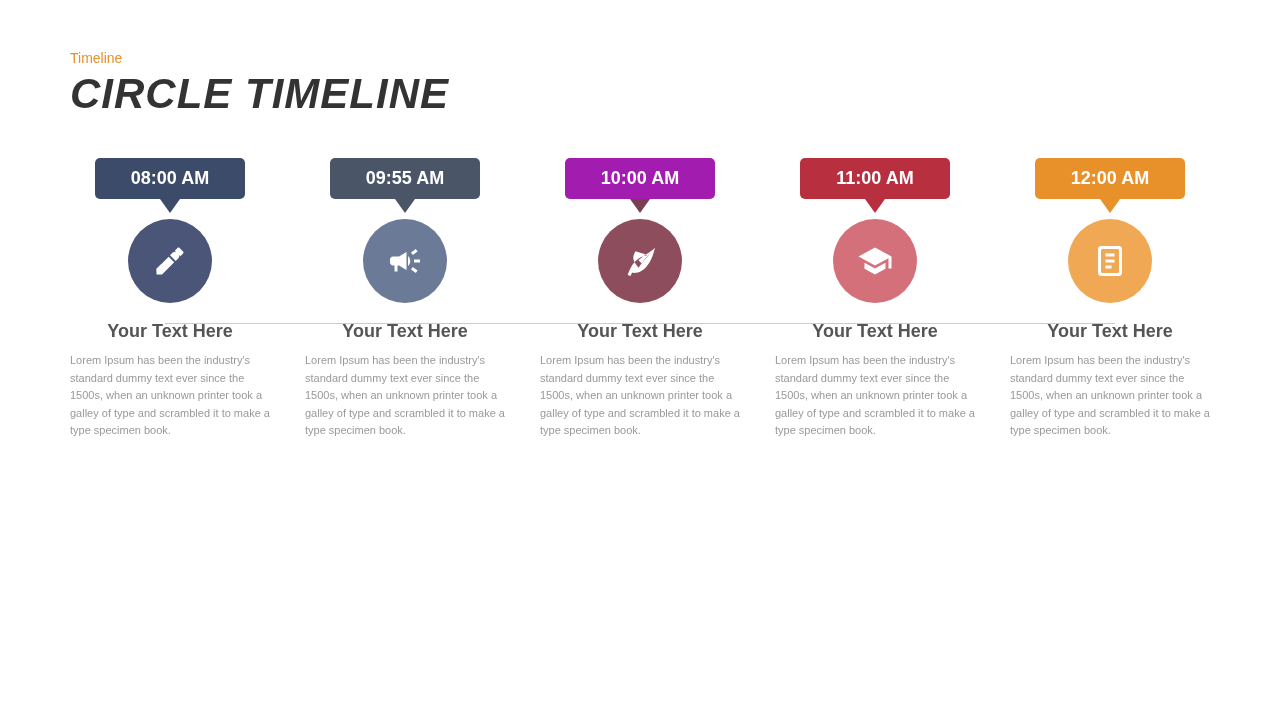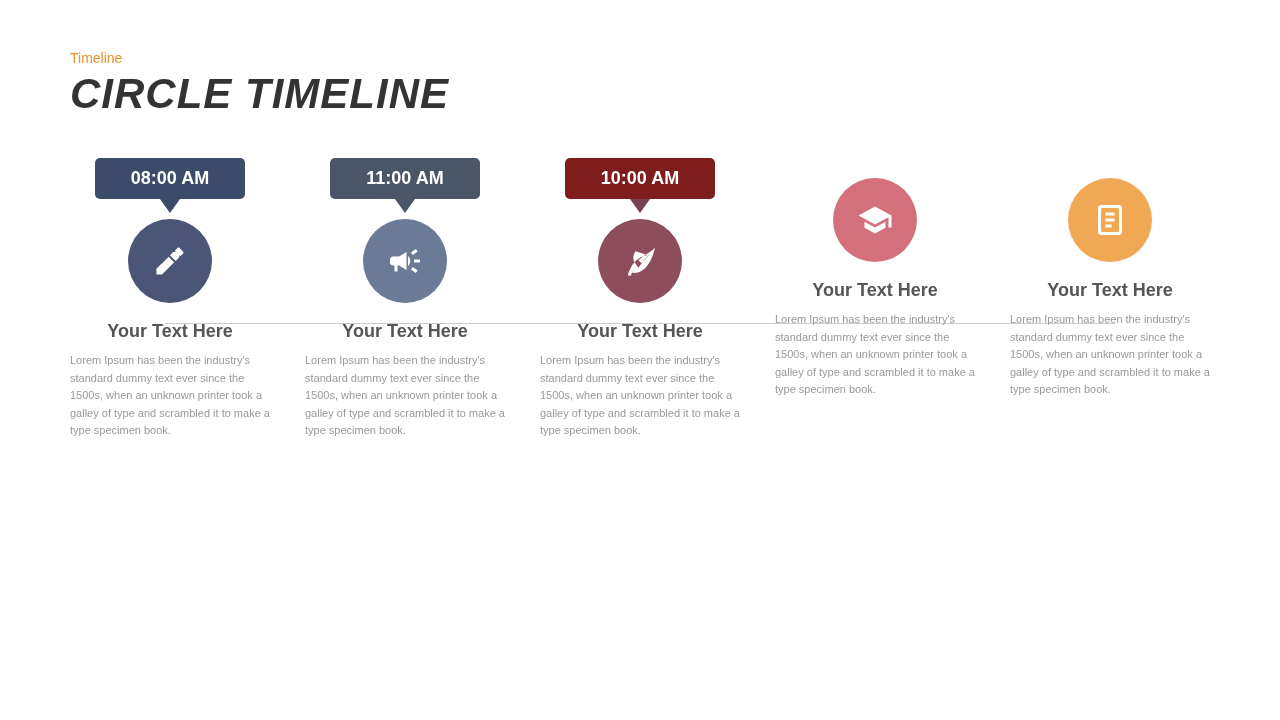--- a/index.html
+++ b/index.html
@@ -81,21 +81,21 @@
       border-width: 14px 10px 0 10px;
       border-style: solid;
       border-color: inherit;
       border-left-color: transparent;
       border-right-color: transparent;
     }
     .bubble-1 { background-color: #3d4b6b; }
     .bubble-1::after { border-top-color: #3d4b6b; border-bottom: none; border-left-color: transparent; border-right-color: transparent;}
     .bubble-2 { background-color: #4a5568; }
     .bubble-2::after { border-top-color: #4a5568; border-bottom: none; border-left-color: transparent; border-right-color: transparent;}
-    .bubble-3 { background-color: #7f1d1d; }
+    .bubble-3 { background-color: #a21caf; }
     .bubble-3::after { border-top-color: #7a3f4e; border-bottom: none; border-left-color: transparent; border-right-color: transparent;}
     .bubble-4 { background-color: #b83040; }
     .bubble-4::after { border-top-color: #b83040; border-bottom: none; border-left-color: transparent; border-right-color: transparent;}
     .bubble-5 { background-color: #e8912a; }
     .bubble-5::after { border-top-color: #e8912a; border-bottom: none; border-left-color: transparent; border-right-color: transparent;}
 
     .circle-wrapper {
       margin-top: 20px;
       width: 84px;
       height: 84px;
@@ -158,21 +158,21 @@
             <path d="M13.8 6.4l-1.8 1.8 3.8 3.8 1.8-1.8c.8-.8.8-2 0-2.8l-1-1c-.8-.8-2-.8-2.8 0zM3 17.3V21h3.7l8.1-8.1-3.7-3.7L3 17.3zM20.7 7c.4-.4.4-1 0-1.4l-2.3-2.3c-.4-.4-1-.4-1.4 0l-1.8 1.8 3.7 3.7 1.8-1.8z"></path>
             <path d="M6 14l-3 3v2h2l3-3-2-2z" opacity="0.5"></path>
           </svg>
         </div>
       </div>
       <div class="item-title">Your Text Here</div>
       <div class="item-desc">Lorem Ipsum has been the industry's standard dummy text ever since the 1500s, when an unknown printer took a galley of type and scrambled it to make a type specimen book.</div>
     </div>
 
     <div class="timeline-item">
-      <div class="bubble bubble-2">11:00 AM</div>
+      <div class="bubble bubble-2">09:55 AM</div>
       <div class="circle-wrapper circle-2">
         <div class="circle-icon">
           <svg viewBox="0 0 24 24" xmlns="http://www.w3.org/2000/svg">
             <path d="M18 11v2h4v-2h-4zm-2 6.61c.96.71 2.21 1.65 3.2 2.39.4-.53.8-1.07 1.2-1.6-.99-.74-2.24-1.68-3.2-2.4-.4.54-.8 1.08-1.2 1.61zM20.4 5.6c-.4-.53-.8-1.07-1.2-1.6-.99.74-2.24 1.68-3.2 2.4.4.53.8 1.07 1.2 1.6.96-.72 2.21-1.65 3.2-2.4zM4 9c-1.1 0-2 .9-2 2v2c0 1.1.9 2 2 2h1v4h2v-4h1l5 3V6L8 9H4zm11.5 3c0-1.33-.58-2.53-1.5-3.35v6.69c.92-.81 1.5-2.01 1.5-3.34z"></path>
           </svg>
         </div>
       </div>
       <div class="item-title">Your Text Here</div>
       <div class="item-desc">Lorem Ipsum has been the industry's standard dummy text ever since the 1500s, when an unknown printer took a galley of type and scrambled it to make a type specimen book.</div>
     </div>
@@ -184,32 +184,34 @@
           <svg viewBox="0 0 24 24" xmlns="http://www.w3.org/2000/svg">
             <path d="M17 8C8 10 5.9 16.17 3.82 21.34L5.71 22l1-2.3A4.49 4.49 0 008 20C19 20 22 3 22 3c-1 2-8 5.5-11 8.5l2 2c2-2.5 4-5 6-7-2 3-6 6.5-8 10-3-4-5-6-2-11z"></path>
           </svg>
         </div>
       </div>
       <div class="item-title">Your Text Here</div>
       <div class="item-desc">Lorem Ipsum has been the industry's standard dummy text ever since the 1500s, when an unknown printer took a galley of type and scrambled it to make a type specimen book.</div>
     </div>
 
     <div class="timeline-item">
+      <div class="bubble bubble-4">11:00 AM</div>
       <div class="circle-wrapper circle-4">
         <div class="circle-icon">
           <svg viewBox="0 0 24 24" xmlns="http://www.w3.org/2000/svg">
             <path d="M12 3L1 9l11 6 9-4.91V17h2V9L12 3zM5 13.18v4L12 21l7-3.82v-4L12 17l-7-3.82z"></path>
           </svg>
         </div>
       </div>
       <div class="item-title">Your Text Here</div>
       <div class="item-desc">Lorem Ipsum has been the industry's standard dummy text ever since the 1500s, when an unknown printer took a galley of type and scrambled it to make a type specimen book.</div>
     </div>
 
     <div class="timeline-item">
+      <div class="bubble bubble-5">12:00 AM</div>
       <div class="circle-wrapper circle-5">
         <div class="circle-icon">
           <svg viewBox="0 0 24 24" xmlns="http://www.w3.org/2000/svg">
             <path d="M18 2h-12c-1.1 0-2 .9-2 2v16c0 1.1.9 2 2 2h12c1.1 0 2-.9 2-2V4c0-1.1-.9-2-2-2zm-1 18H7c-.55 0-1-.45-1-1V5c0-.55.45-1 1-1h10c.55 0 1 .45 1 1v14c0 .55-.45 1-1 1zM9 7h6v2H9zm0 4h6v2H9zm0 4h4v2H9z"></path>
           </svg>
         </div>
       </div>
       <div class="item-title">Your Text Here</div>
       <div class="item-desc">Lorem Ipsum has been the industry's standard dummy text ever since the 1500s, when an unknown printer took a galley of type and scrambled it to make a type specimen book.</div>
     </div>

